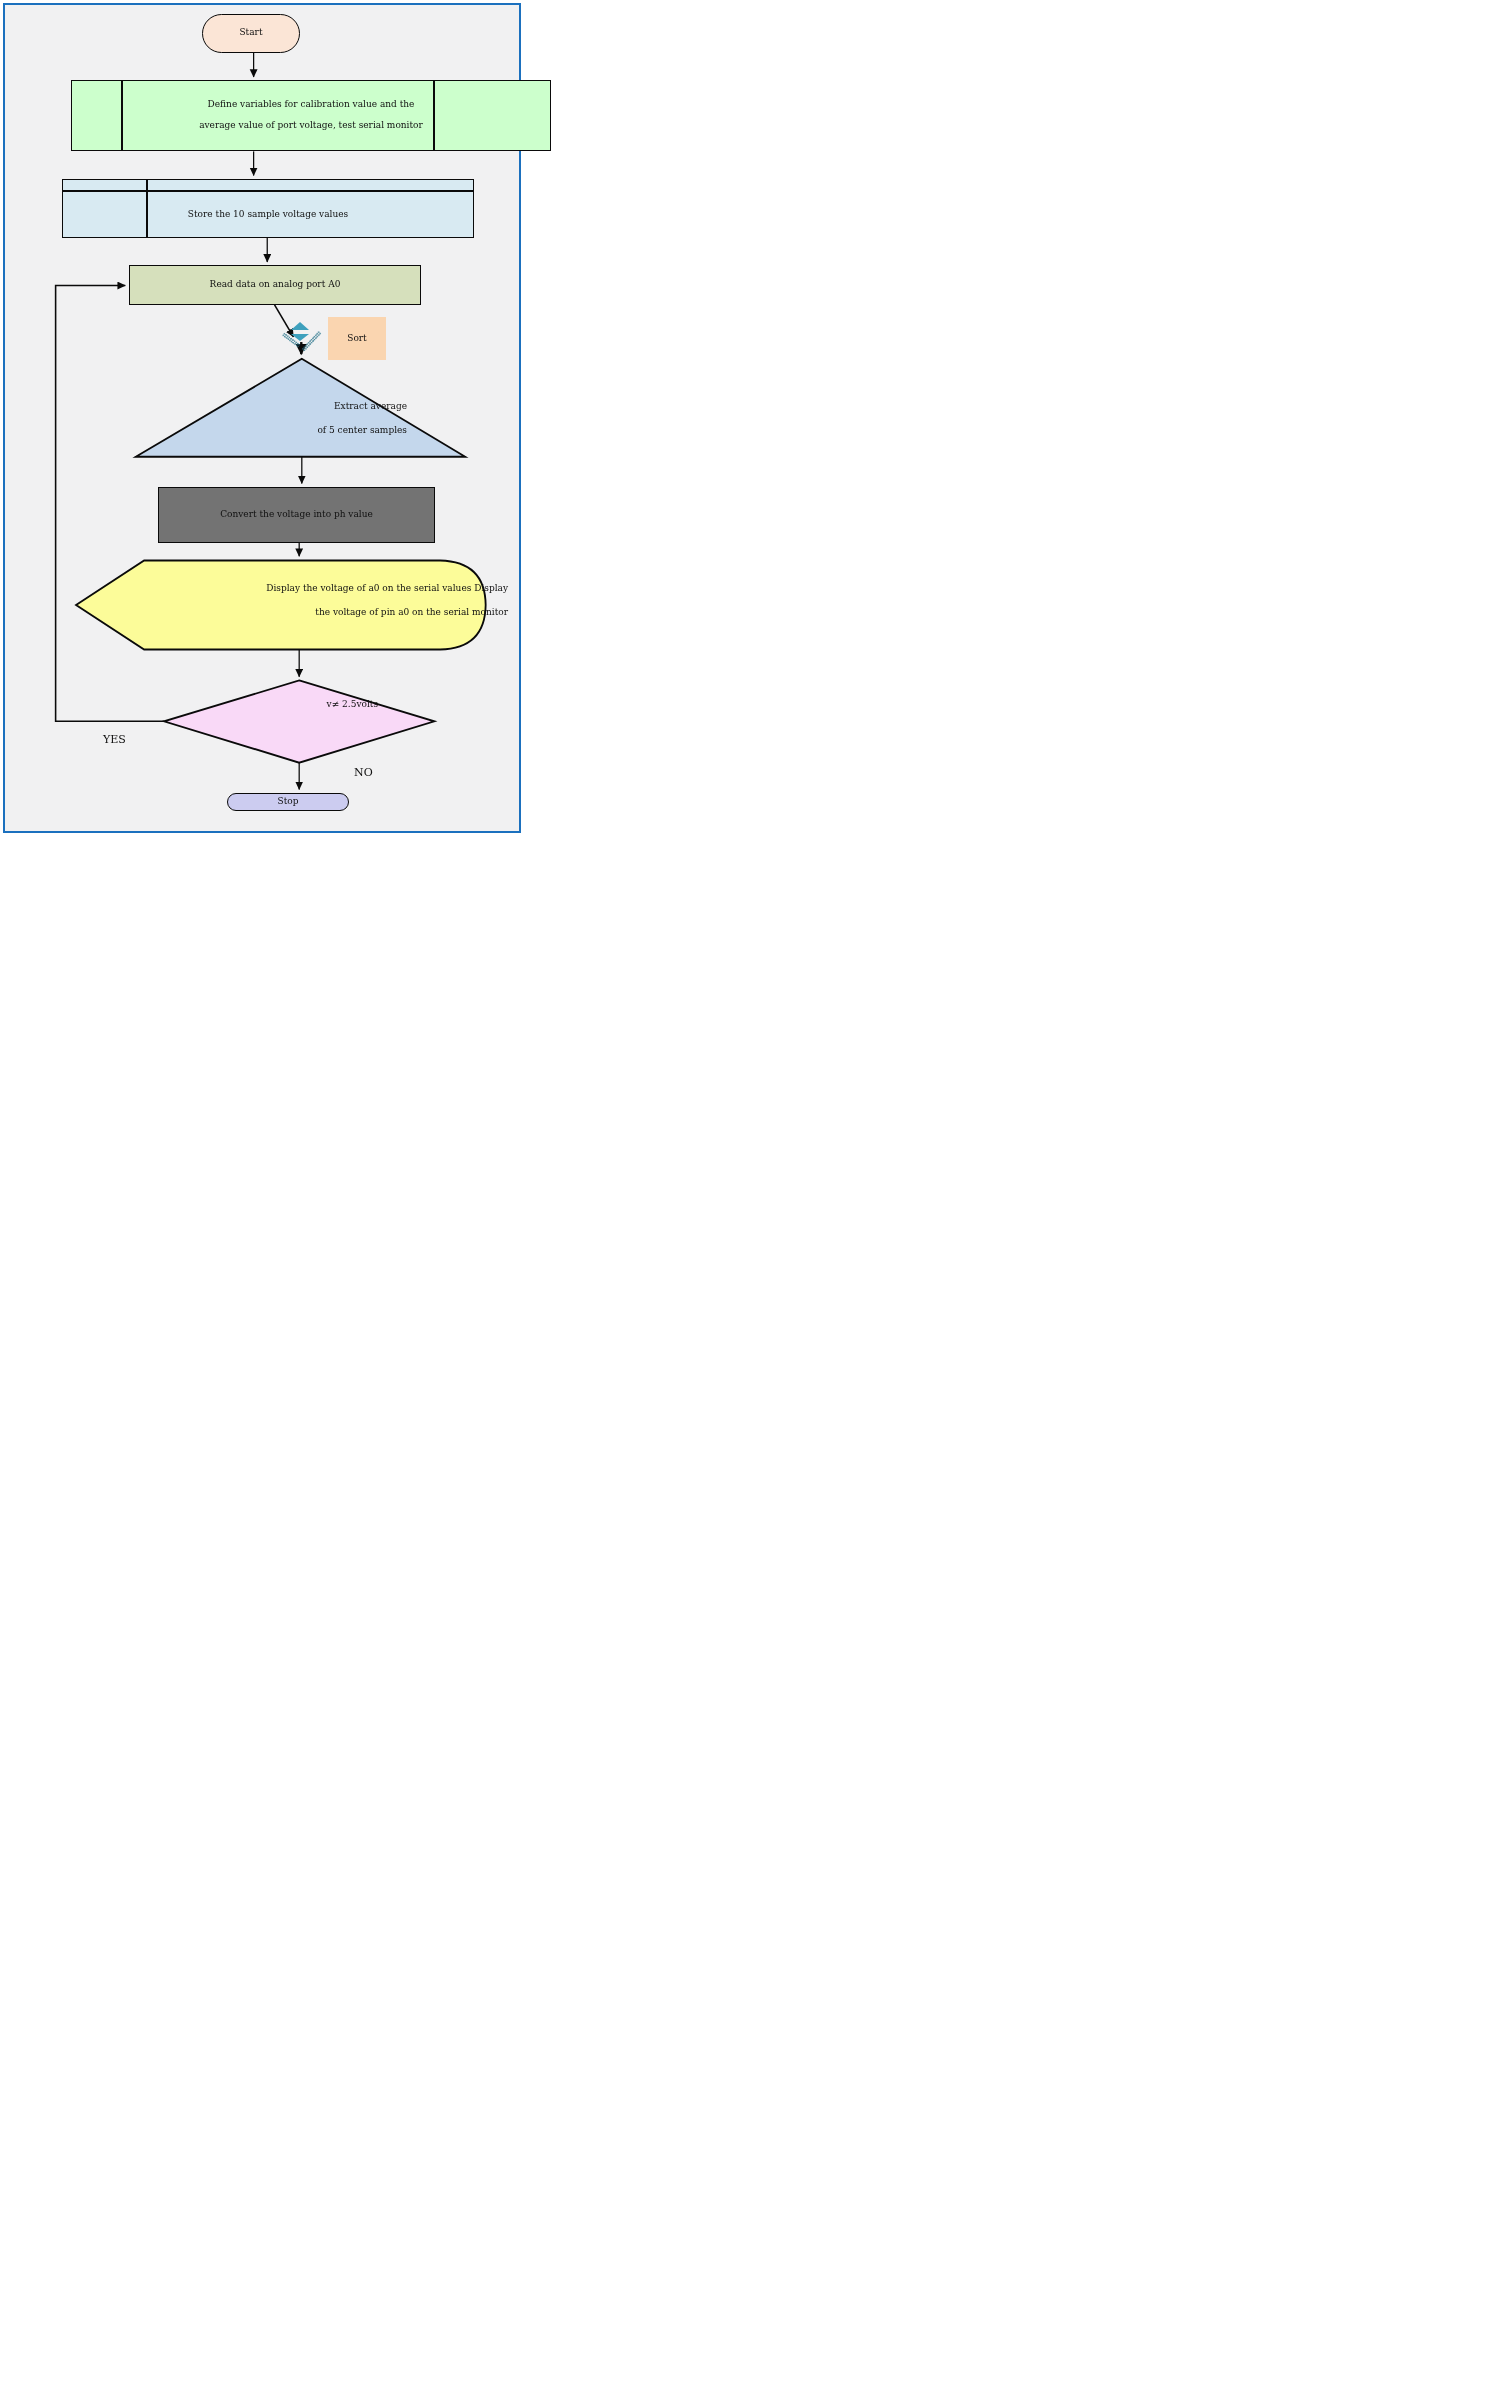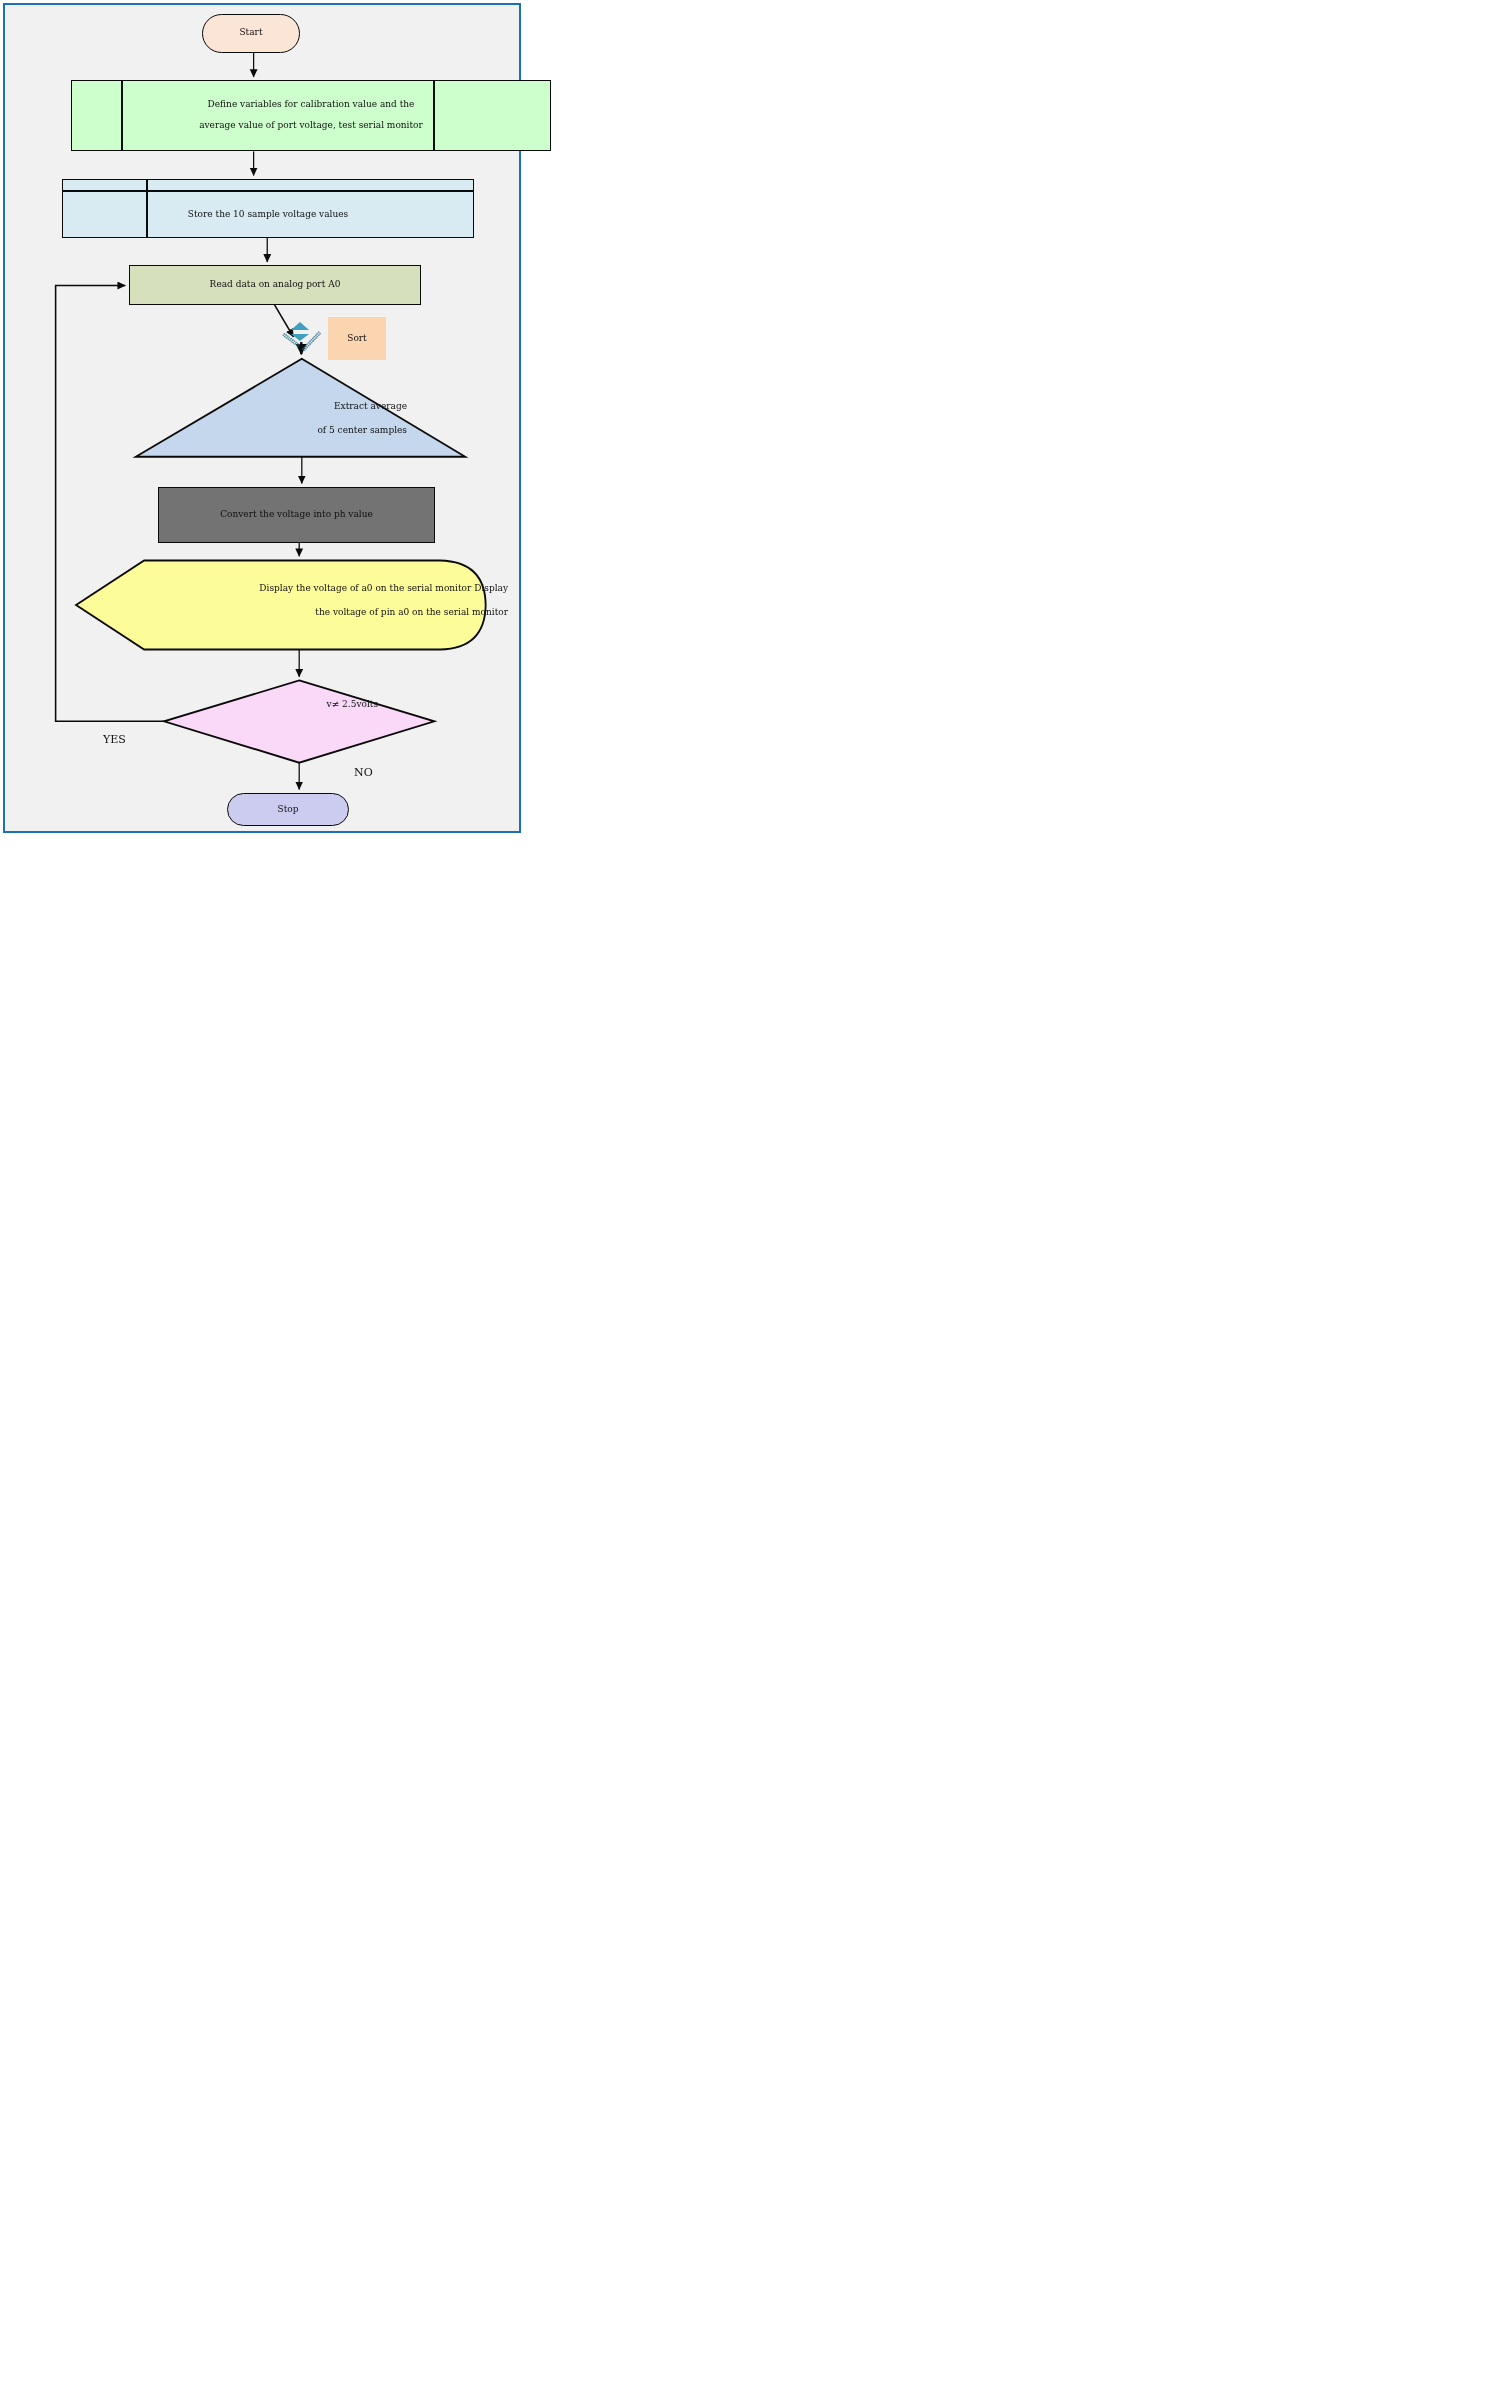--- a/index.html
+++ b/index.html
@@ -15,21 +15,21 @@
   .terminator{border-radius:26px;}
   .n-start{left:202px;top:13.6px;width:98px;height:39px;background:#FBE5D6;}
   .n-define{left:71px;top:80px;width:480px;height:71px;background:#CCFFCC;
             flex-direction:column;row-gap:9.4px;}
   .vline{position:absolute;top:0;bottom:0;width:1.6px;background:#0A0A0A;}
   .n-store{left:62px;top:179px;width:412px;height:59px;background:#D8EAF2;padding-top:11.5px;}
   .hline{position:absolute;left:0;right:0;top:10px;height:1.6px;background:#0A0A0A;}
   .n-read{left:129px;top:265px;width:292px;height:40px;background:#D6E0BC;}
   .n-sort{left:328px;top:317px;width:58px;height:43px;background:#FAD5B0;border:none;z-index:2;}
   .n-convert{left:158px;top:487px;width:277px;height:56px;background:#737373;}
-  .n-stop{left:227px;top:793px;width:122px;height:33px;background:#CCCCF0;}
+  .n-stop{left:227px;top:793px;width:122px;height:18px;background:#CCCCF0;}
   .overlay{position:absolute;display:flex;flex-direction:column;align-items:flex-end;
            text-align:center;font-size:9px;line-height:11.5px;z-index:3;}
   .t-extract{left:197px;top:401px;width:210px;row-gap:12.6px;}
   .t-display{left:94px;top:583px;width:414px;row-gap:12.6px;}
   .t-decision{left:221px;top:699px;width:157px;}
   .edge-label{position:absolute;font-size:11px;z-index:3;}
   .l-yes{left:103px;top:733px;}
   .l-no{left:354px;top:766px;}
   
   .tri-up,.tri-down{position:absolute;width:0;height:0;z-index:2;}
@@ -114,21 +114,21 @@
   <div class="node terminator n-stop">
     <span>Stop</span>
   </div>
 
   <div class="overlay t-extract">
     <span>Extract average</span>
     <span>of 5 center samples</span>
   </div>
 
   <div class="overlay t-display">
-    <span>Display the voltage of a0 on the serial monitor Display</span>
+    <span>Display the voltage of a0 on the serial values Display</span>
     <span>the voltage of pin a0 on the serial monitor</span>
   </div>
 
   <div class="overlay t-decision">
     <span>v≠ 2.5volts</span>
   </div>
 
   <div class="edge-label l-yes">YES</div>
   <div class="edge-label l-no">NO</div>
 </div>

